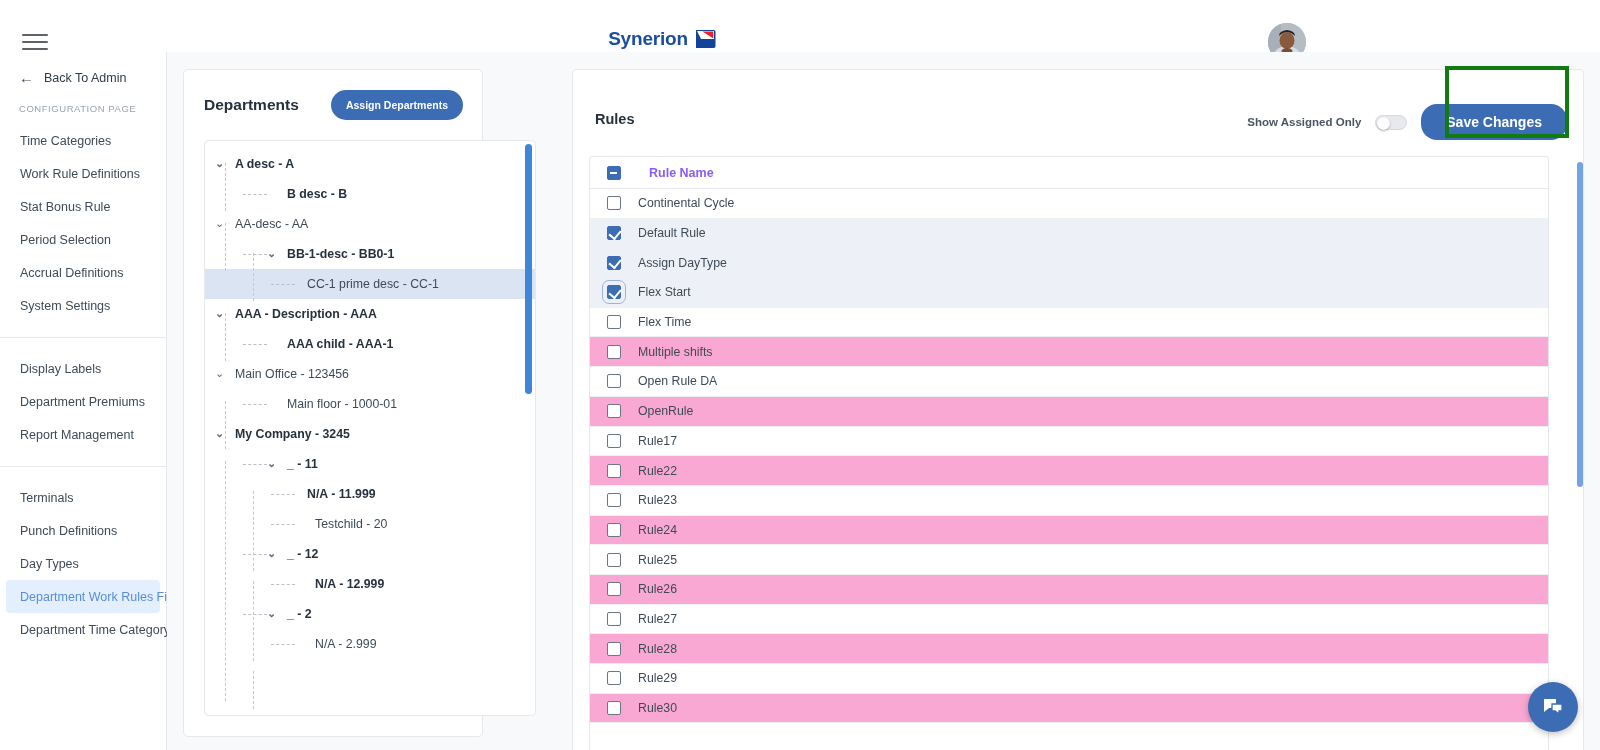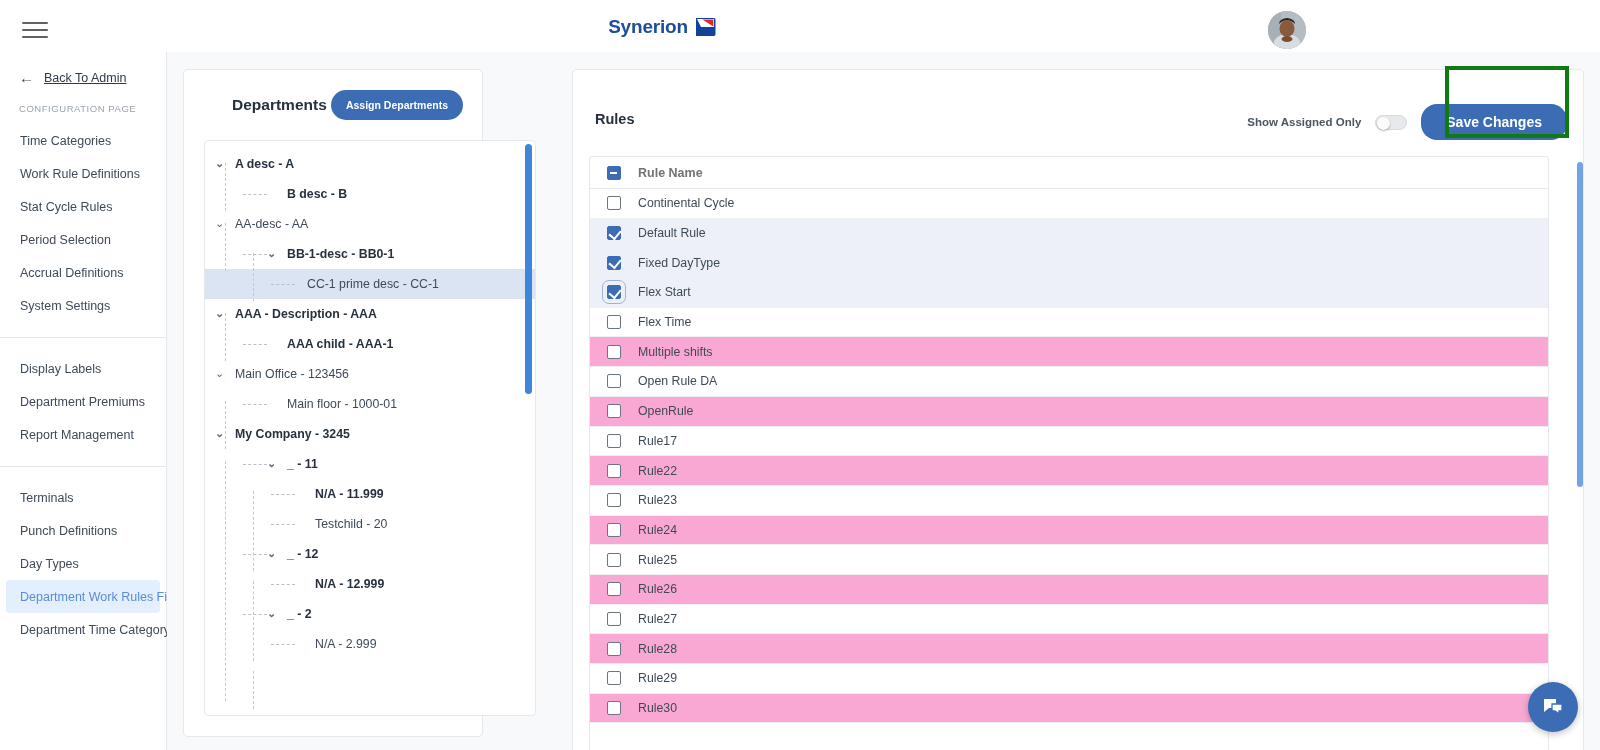--- a/index.html
+++ b/index.html
@@ -4,21 +4,21 @@
 <style>
   * { box-sizing: border-box; margin: 0; padding: 0; }
   html, body {
     width: 1600px; height: 750px;
     font-family: "Liberation Sans", sans-serif;
     background: #ffffff;
     overflow: hidden;
   }
   
   .topbar {
-    position: absolute; top: 4px; left: 0; width: 1324px; height: 52px;
+    position: absolute; top: 16px; left: 0; width: 1324px; height: 52px;
     background: #ffffff; border-bottom: 1px solid #e6e8ec;
     display: flex; align-items: center; padding-left: 20px;
   }
   .hamburger {
     position: absolute; left: 22px; top: 16px;
     width: 26px; height: 20px; cursor: pointer;
     display: flex; flex-direction: column; justify-content: space-between;
     padding: 2px 0;
   }
   .hamburger span { display: block; height: 2px; background: #5f6368; border-radius: 1px; }
@@ -41,21 +41,21 @@
   .sidebar {
     position: absolute; left: 0; top: 52px; width: 167px; height: 698px;
     background: #ffffff; border-right: 1px solid #e6e8ec;
     font-size: 12.5px;
   }
   .back-admin {
     display: flex; align-items: center; gap: 10px;
     padding: 18px 0 0 19px; cursor: pointer;
   }
   .back-admin .arrow { color: #3f4a57; font-size: 15px; line-height: 1; }
-  .back-admin .lbl { color: #2d3a4a; font-size: 12.5px; font-weight: normal; text-decoration: underline; }
+  .back-admin .lbl { color: #2d3a4a; font-size: 12.5px; font-weight: normal; }
   .section-cap {
     padding: 18px 0 0 19px; font-size: 9.5px; color: #9aa3ad;
     letter-spacing: 0.55px; text-transform: uppercase;
   }
   .nav-group { padding-top: 10px; }
   .nav-group.bordered { border-top: 1px solid #e6e8ec; margin-top: 15px; padding-top: 14px; }
   .nav-item {
     height: 33px; display: flex; align-items: center;
     padding-left: 20px; font-size: 12.5px; color: #3f4a57;
     cursor: pointer; white-space: nowrap;
@@ -68,21 +68,21 @@
   
   .main {
     position: absolute; left: 167px; top: 52px;
     width: 1433px; height: 698px; background: #f7f9fb;
   }
 
   
   .dept-card {
     position: absolute; left: 16px; top: 17px;
     width: 300px; height: 668px;
-    background: #fff; border: 1px solid #e6e8ec; border-radius: 5px; padding-left: 28px;
+    background: #fff; border: 1px solid #e6e8ec; border-radius: 5px;
   }
   .dept-head {
     display: flex; align-items: center; justify-content: space-between;
     padding: 20px 19px 0 20px;
   }
   .dept-title { font-size: 15.5px; font-weight: bold; color: #27313d; }
   .btn-assign {
     background: #3b6cb4; color: #fff; border: none; border-radius: 16px;
     font-size: 10.5px; font-weight: bold; padding: 9px 15px;
     cursor: pointer; font-family: "Liberation Sans", sans-serif;
@@ -163,22 +163,23 @@
     width: 960px; height: 600px;
     border: 1px solid #e6e8ec; border-top: 1px solid #e6e8ec;
     border-radius: 3px 3px 0 0; overflow: hidden; background: #fff;
   }
   .trow {
     height: 29.7px; display: flex; align-items: center;
     border-bottom: 1px solid #eef0f3; font-size: 12.3px; color: #3f4a57;
     cursor: pointer;
   }
   .trow.header {
-    height: 32px; font-weight: bold; color: #737373; font-size: 12.5px;
+    height: 32px; font-weight: bold; color: #8b5cf6; font-size: 12.5px;
     border-bottom: 1px solid #e6e8ec;
+    gap: 11px;
   }
   .trow.alt { background: #f9a8d4; }
   .trow.checked { background: #edf1f7; text-align: right; }
   .trow.focus { background: #edf1f7; }
   .cb-cell { width: 48px; display: flex; justify-content: center; align-items: center; }
   .cb {
     width: 14px; height: 14px; border: 1.6px solid #6b7684;
     border-radius: 2px; background: #fff; position: relative;
     cursor: pointer;
   }
@@ -242,21 +243,21 @@
 <div class="sidebar">
   <div class="back-admin">
     <span class="arrow">←</span>
     <span class="lbl">Back To Admin</span>
   </div>
   <div class="section-cap">CONFIGURATION PAGE</div>
 
   <div class="nav-group">
     <div class="nav-item">Time Categories</div>
     <div class="nav-item">Work Rule Definitions</div>
-    <div class="nav-item">Stat Cycle Rules</div>
+    <div class="nav-item">Stat Bonus Rule</div>
     <div class="nav-item">Period Selection</div>
     <div class="nav-item">Accrual Definitions</div>
     <div class="nav-item">System Settings</div>
   </div>
 
   <div class="nav-group bordered">
     <div class="nav-item">Display Labels</div>
     <div class="nav-item">Department Premiums</div>
     <div class="nav-item">Report Management</div>
   </div>
@@ -337,21 +338,21 @@
           <div class="tnode bold">
             <span style="display: inline-block; width: 38px;"></span>
             <span class="dashseg" style="width: 24px;"></span>
             <span class="chev">⌄</span>
             <span style="margin-left: 8px;">_ - 11</span>
           </div>
           <div class="tnode bold">
             <span style="display: inline-block; width: 66px;"></span>
             <span class="dashseg" style="width: 24px;"></span>
             <span class="chev hidden">⌄</span>
-            <span style="margin-left: 8px;">N/A - 11.999</span>
+            <span style="">N/A - 11.999</span>
           </div>
           <div class="tnode">
             <span style="display: inline-block; width: 66px;"></span>
             <span class="dashseg" style="width: 24px;"></span>
             <span class="chev hidden">⌄</span>
             <span style="margin-left: 8px;">Testchild - 20</span>
           </div>
           <div class="tnode bold">
             <span style="display: inline-block; width: 38px;"></span>
             <span class="dashseg" style="width: 24px;"></span>
@@ -422,21 +423,21 @@
           <div class="trow checked">
             <div class="cb-cell">
               <div class="cb on"></div>
             </div>
             <div>Default Rule</div>
           </div>
           <div class="trow checked">
             <div class="cb-cell">
               <div class="cb on"></div>
             </div>
-            <div>Fixed DayType</div>
+            <div>Assign DayType</div>
           </div>
           <div class="trow checked focus">
             <div class="cb-cell">
               <div class="cb on cb-focusring"></div>
             </div>
             <div>Flex Start</div>
           </div>
           <div class="trow">
             <div class="cb-cell">
               <div class="cb"></div>

